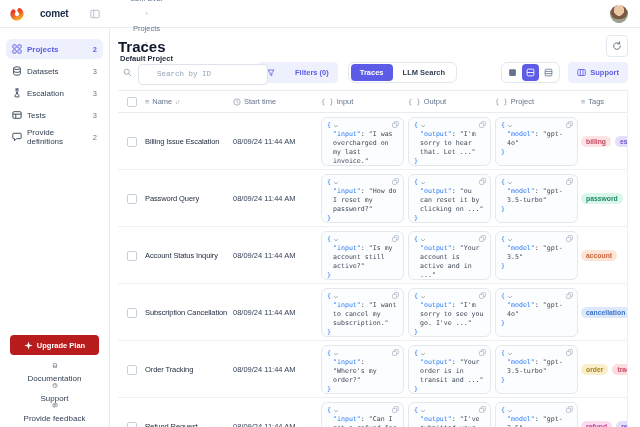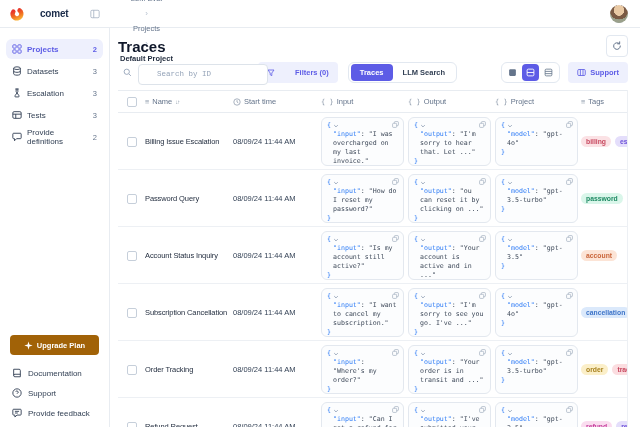--- a/index.html
+++ b/index.html
@@ -25,23 +25,23 @@
   .main { flex:1; padding:6px 12px 0 8px; overflow:hidden; }
 
   
   .nav-item { display:flex; align-items:center; gap:5px; height:20px; margin:1px 6px; padding:0 6px;
     border-radius:6px; font-size:8px; color:#334155; cursor:pointer; }
   .nav-item .cnt { margin-left:auto; font-size:7.5px; color:#64748B; }
   .nav-item.active { background:#EEF0FD; color:#5D5CE6; font-weight:600; }
   .nav-item.active .cnt { color:#5D5CE6; }
   .nav-item svg { flex:0 0 auto; }
   .side-bottom { margin-top:auto; padding-bottom:4px; }
-  .upgrade-btn { margin:6px 10px 8px 10px; height:20px; background:#a16207; color:#fff; border:none; border-radius:4px;
+  .upgrade-btn { margin:6px 10px 8px 10px; height:20px; background:#b91c1c; color:#fff; border:none; border-radius:4px;
     font-size:7.5px; font-weight:600; display:flex; align-items:center; justify-content:center; gap:4px; width:calc(100% - 20px); cursor:pointer; }
-  .foot-item { display:flex; align-items:center; gap:6px; height:20px; padding:0 12px; font-size:8px; color:#334155; cursor:pointer; }
+  .foot-item { display:flex; align-items:center; gap:6px; height:20px; padding:0 12px; font-size:8px; color:#334155; cursor:pointer;flex-direction:column; }
 
   
   .title-row { display:flex; align-items:center; justify-content:space-between; height:24px; margin-bottom:4px; }
   .page-title { font-size:15px; font-weight:700; color:#0F172A; }
   .refresh-btn { width:22px; height:22px; border:1px solid #E2E8F0; border-radius:4px; background:#fff;
     display:flex; align-items:center; justify-content:center; cursor:pointer; }
 
   .controls { display:flex; align-items:center; height:21px; margin-bottom:7px; }
   .search-box { position:relative; width:130px; height:21px; }
   .search-box input { width:100%; height:100%; border:1px solid #DDE3EA; border-radius:4px; padding:0 4px 0 18px;

